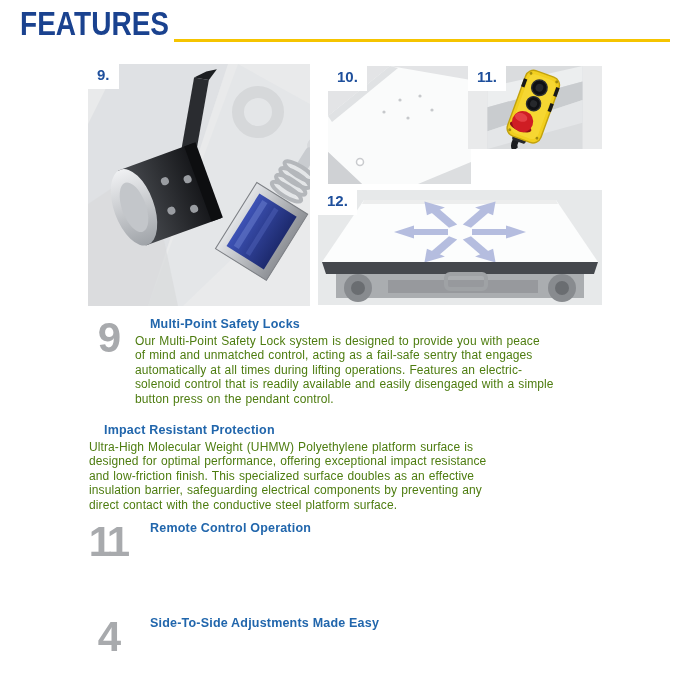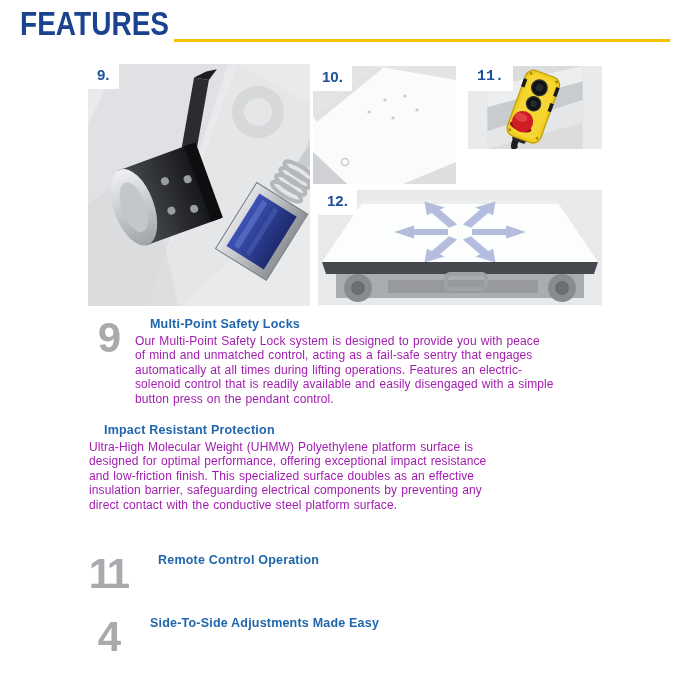--- a/index.html
+++ b/index.html
@@ -14,47 +14,47 @@
     transform:scaleX(0.85); transform-origin:left top;
     letter-spacing:0; line-height:36px;
   }
   .title-rule {
     position:absolute; left:174px; top:39px; width:496px; height:3px;
     background:#F5C400;
   }
   
   .fig { position:absolute; background:#e9eaeb; }
   #fig9  { left:88px;  top:64px;  width:222px; height:242px; }
-  #fig10 { left:313px; top:66px;  width:143px; height:118px; }
-  #fig11 { left:468px; top:66px;  width:134px; height:83px;font-family:Liberation Mono, monospace; }
+  #fig10 { left:328px; top:66px;  width:143px; height:118px; }
+  #fig11 { left:468px; top:66px;  width:134px; height:83px; }
   #fig12 { left:318px; top:190px; width:284px; height:115px; }
   .fig svg { display:block; width:100%; height:100%; }
   .fig-label {
     position:absolute; left:0; top:0; background:#ffffff;
     padding:3px 9px 6px 9px; font-weight:bold; font-size:15px;
     color:#1E4F9C; line-height:16px;
   }
   
   .feature { position:absolute; left:85px; width:530px; display:flex; }
   #s9  { top:317px; }
   #s10 { top:423px; }
-  #s11 { top:553px;gap:8px; }
+  #s11 { top:521px; }
   #s12 { top:616px; }
   .feature .num {
     width:46px; flex:0 0 46px; text-align:center;
     font-size:42px; font-weight:bold; color:#A8AAAD;
     line-height:38px; letter-spacing:-3px; margin-top:2px;
   }
   .feature .txt { margin-left:4px; width:478px; }
   .feature h2 {
     margin:0 0 2px 15px; font-size:12.5px; font-weight:bold;
     color:#2166AC; letter-spacing:0.2px; line-height:15px;
   }
   .feature p {
-    margin:0; font-size:12px; line-height:14.4px; color:#a21caf;
+    margin:0; font-size:12px; line-height:14.4px; color:#4d7c0f;
     letter-spacing:0.1px; word-spacing:0.6px; white-space:pre-line;
   }
 </style>
 </head>
 <body>
 
 <div class="page">
 
   <h1 class="page-title">FEATURES</h1>
   <div class="title-rule"></div>

